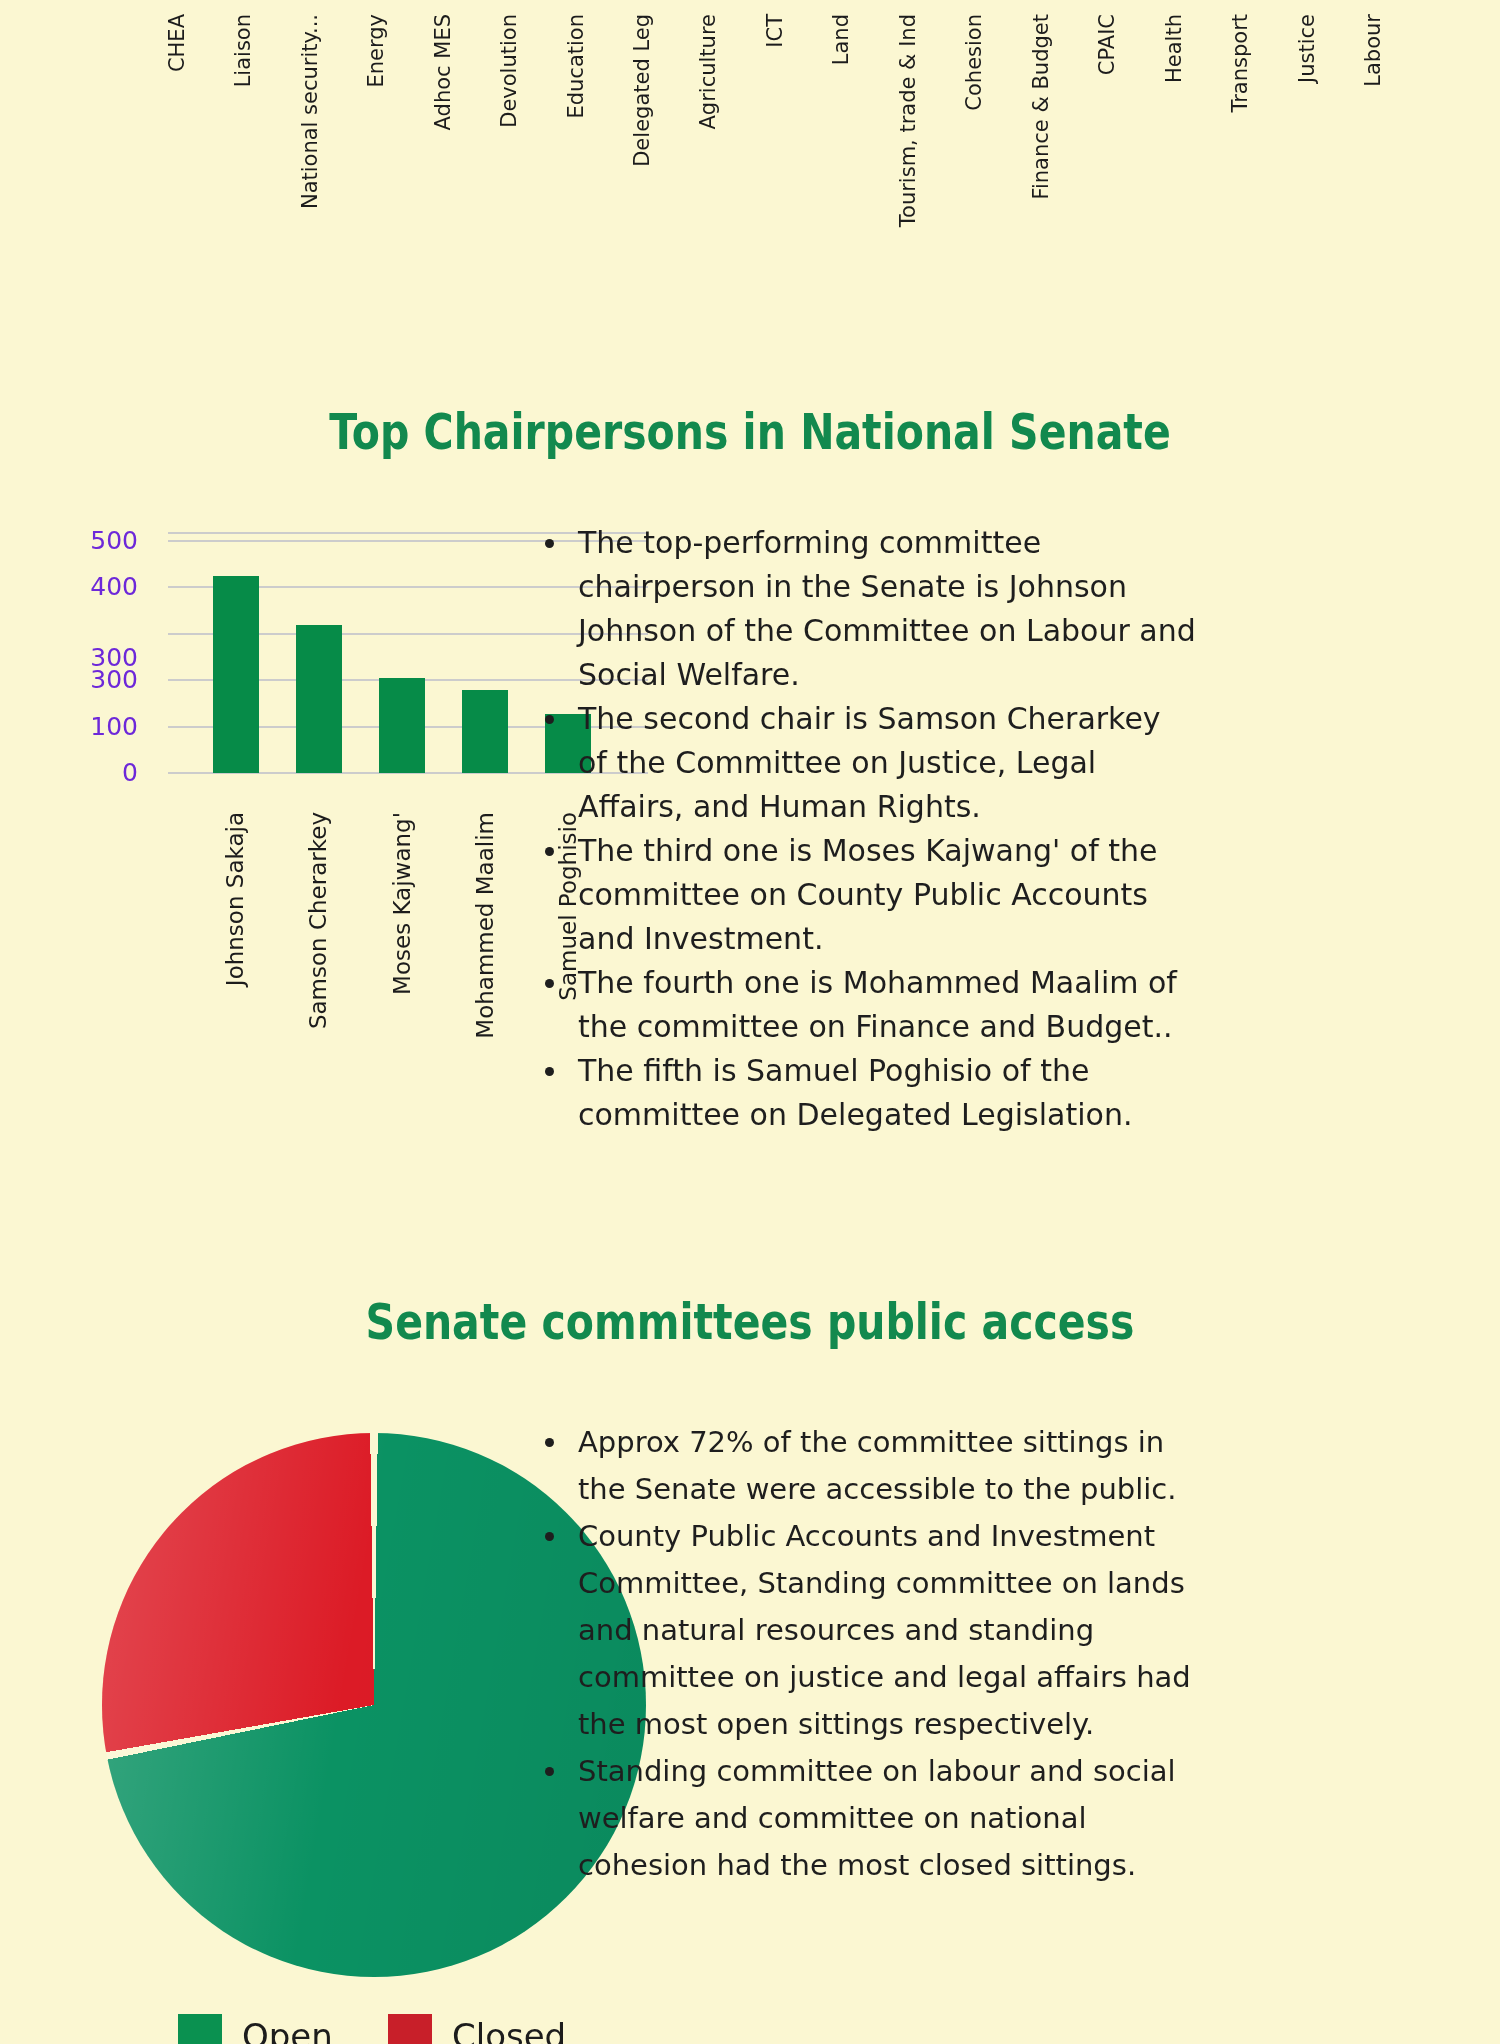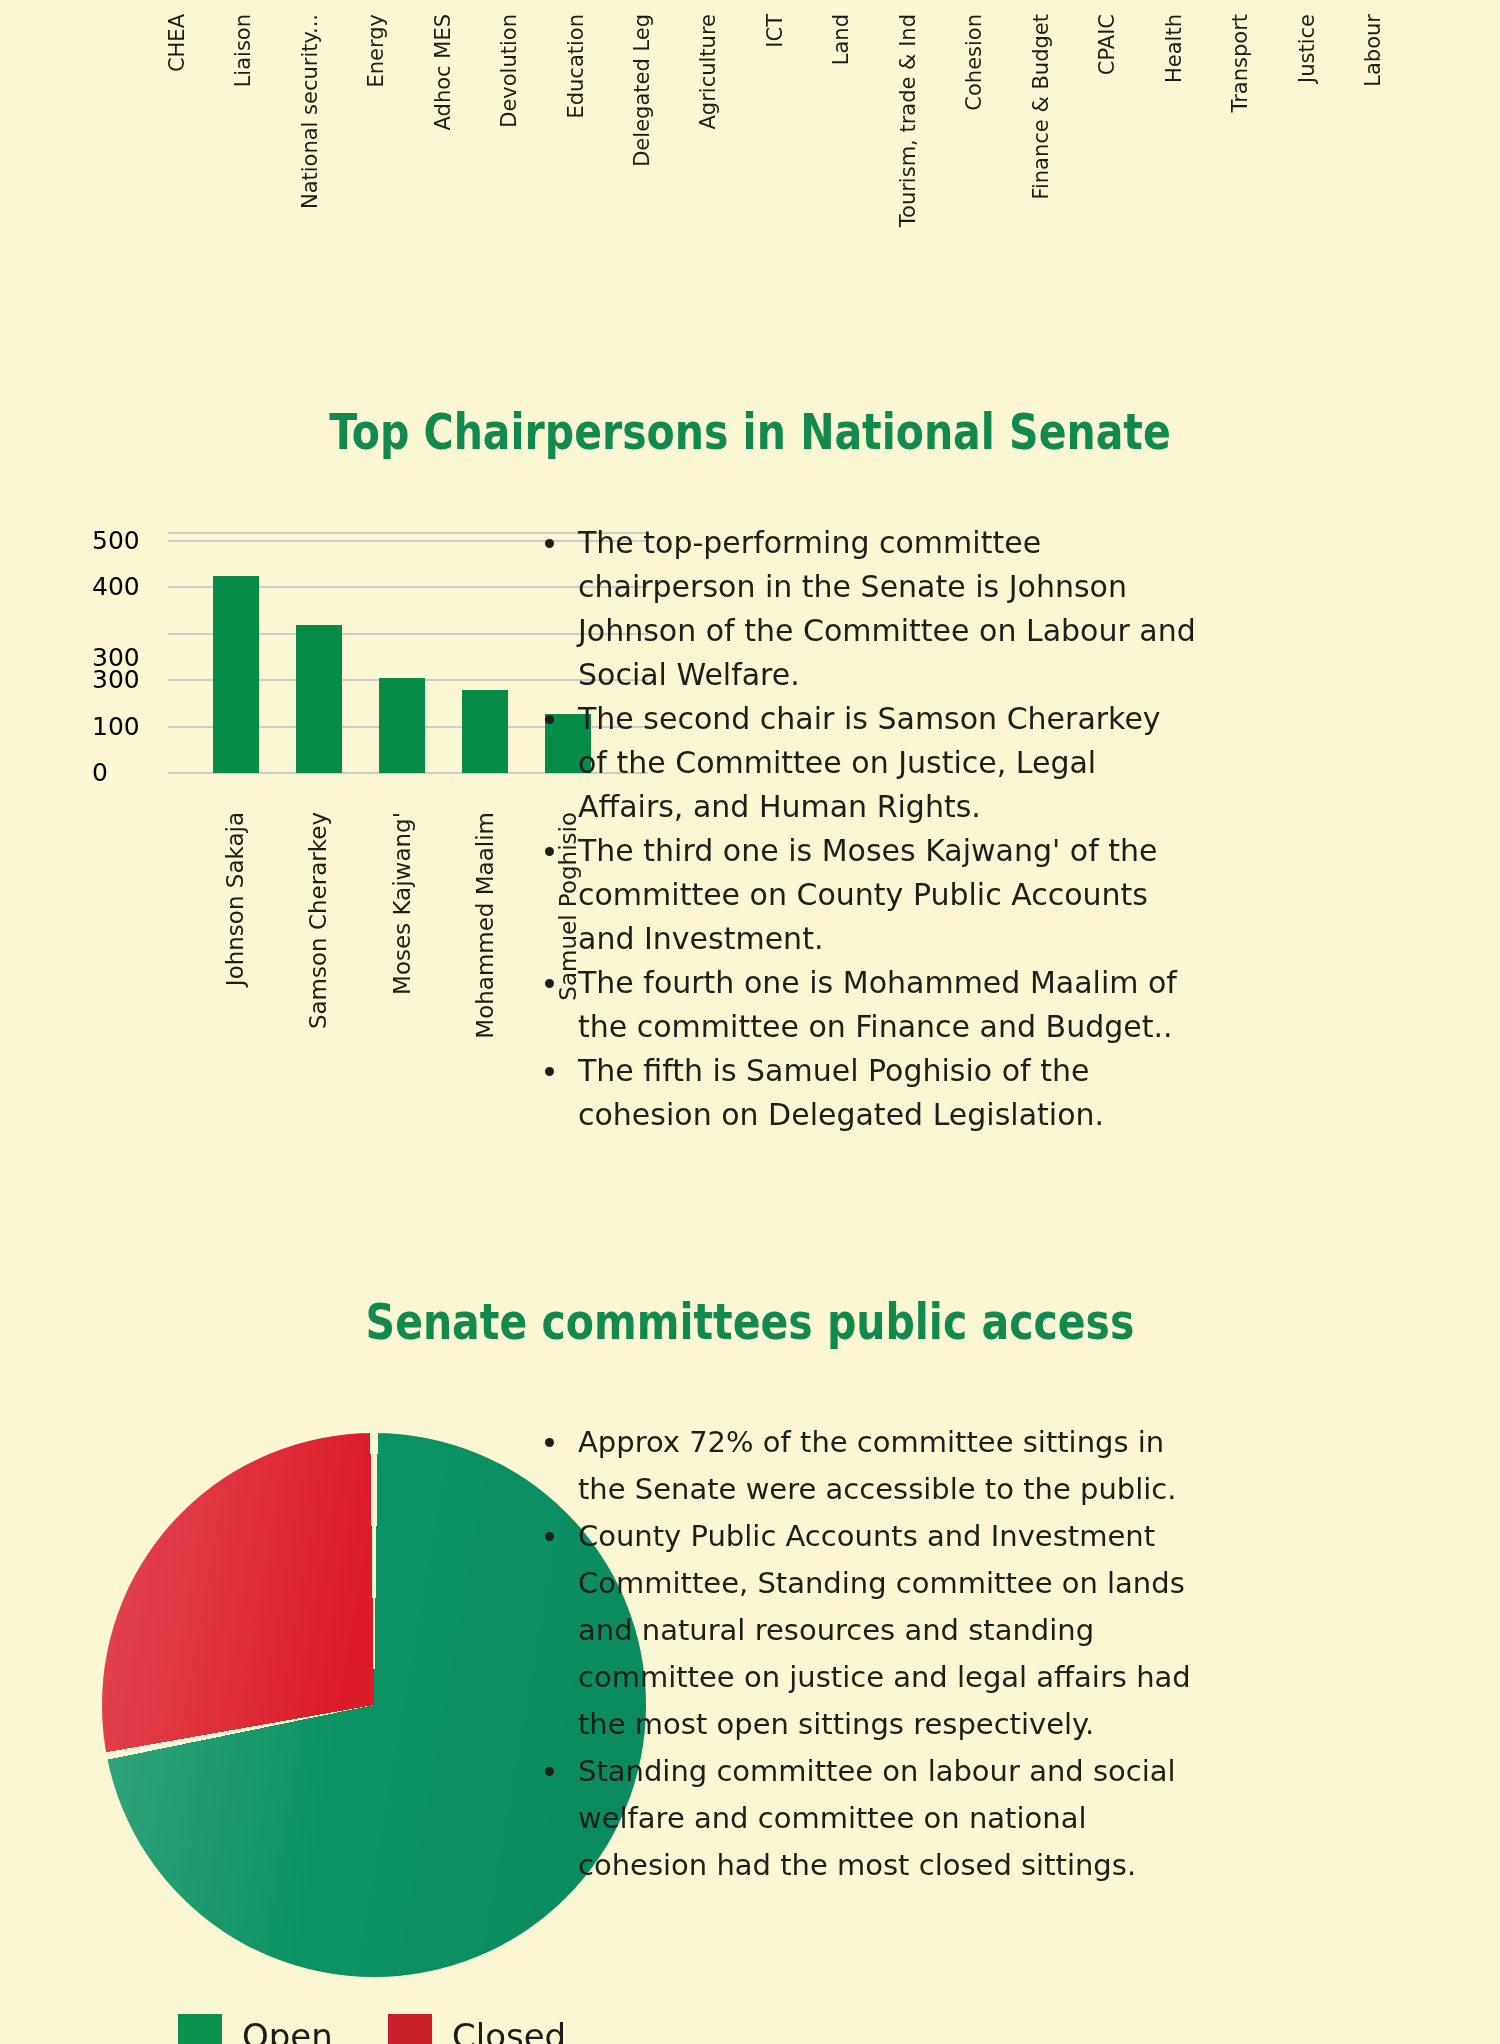--- a/index.html
+++ b/index.html
@@ -19,21 +19,21 @@
   
   .title{
     position:absolute; left:0; width:1500px; text-align:center;
     font-size:50px; font-weight:800; color:#12894E; line-height:56px;
     transform:scaleX(0.82); letter-spacing:0;
   }
   .title1{top:404px;}
   .title2{top:1294px;}
   
   .ylabels{position:absolute; left:92px; top:533px; width:62px; height:240px;}
-  .ybar-label{position:absolute; right:0; width:62px; font-size:25px; line-height:30px; color:#000000;}
+  .ybar-label{position:absolute; right:16px; width:62px; text-align:right; font-size:25px; line-height:30px; color:#6d28d9;}
   .plot{position:absolute; left:168px; top:533px; width:480px; height:240px;}
   .gridlines{position:absolute; inset:0;}
   .grid{position:absolute; left:0; width:480px; height:2px; background:#CCCCCC;}
   .bars{position:absolute; left:26px; bottom:0; width:416px; height:240px; display:flex;}
   .bslot{flex:1; display:flex; justify-content:center; align-items:flex-end;}
   .bar{width:46px; background:#068B48;}
   .xlabels{position:absolute; left:194px; top:812px; width:416px; display:flex; align-items:flex-start;}
   .xslot{flex:1; display:flex; justify-content:center; align-items:flex-start;}
   .xlabels .vtext{font-size:23px;}
   
@@ -214,21 +214,21 @@
         <span class="dot"></span>
       <div>
           <div class="line">The fourth one is Mohammed Maalim of</div>
           <div class="line">the committee on Finance and Budget..</div>
         </div>
     </li>
     <li>
         <span class="dot"></span>
       <div>
           <div class="line">The fifth is Samuel Poghisio of the</div>
-          <div class="line">cohesion on Delegated Legislation.</div>
+          <div class="line">committee on Delegated Legislation.</div>
         </div>
     </li>
   </ul>
 
   <div class="title title2">Senate committees public access</div>
 
   <div class="pie" style="background: conic-gradient(rgb(251, 247, 210) 0deg, rgb(251, 247, 210) 0.8deg, rgb(11, 146, 99) 0.8deg, rgb(11, 146, 99) 258.4deg, rgb(251, 247, 210) 258.4deg, rgb(251, 247, 210) 260deg, rgb(220, 27, 38) 260deg, rgb(220, 27, 38) 359.2deg, rgb(251, 247, 210) 359.2deg, rgb(251, 247, 210) 360deg);"></div>
 
   <ul class="bullets bullets2">
     <li>

